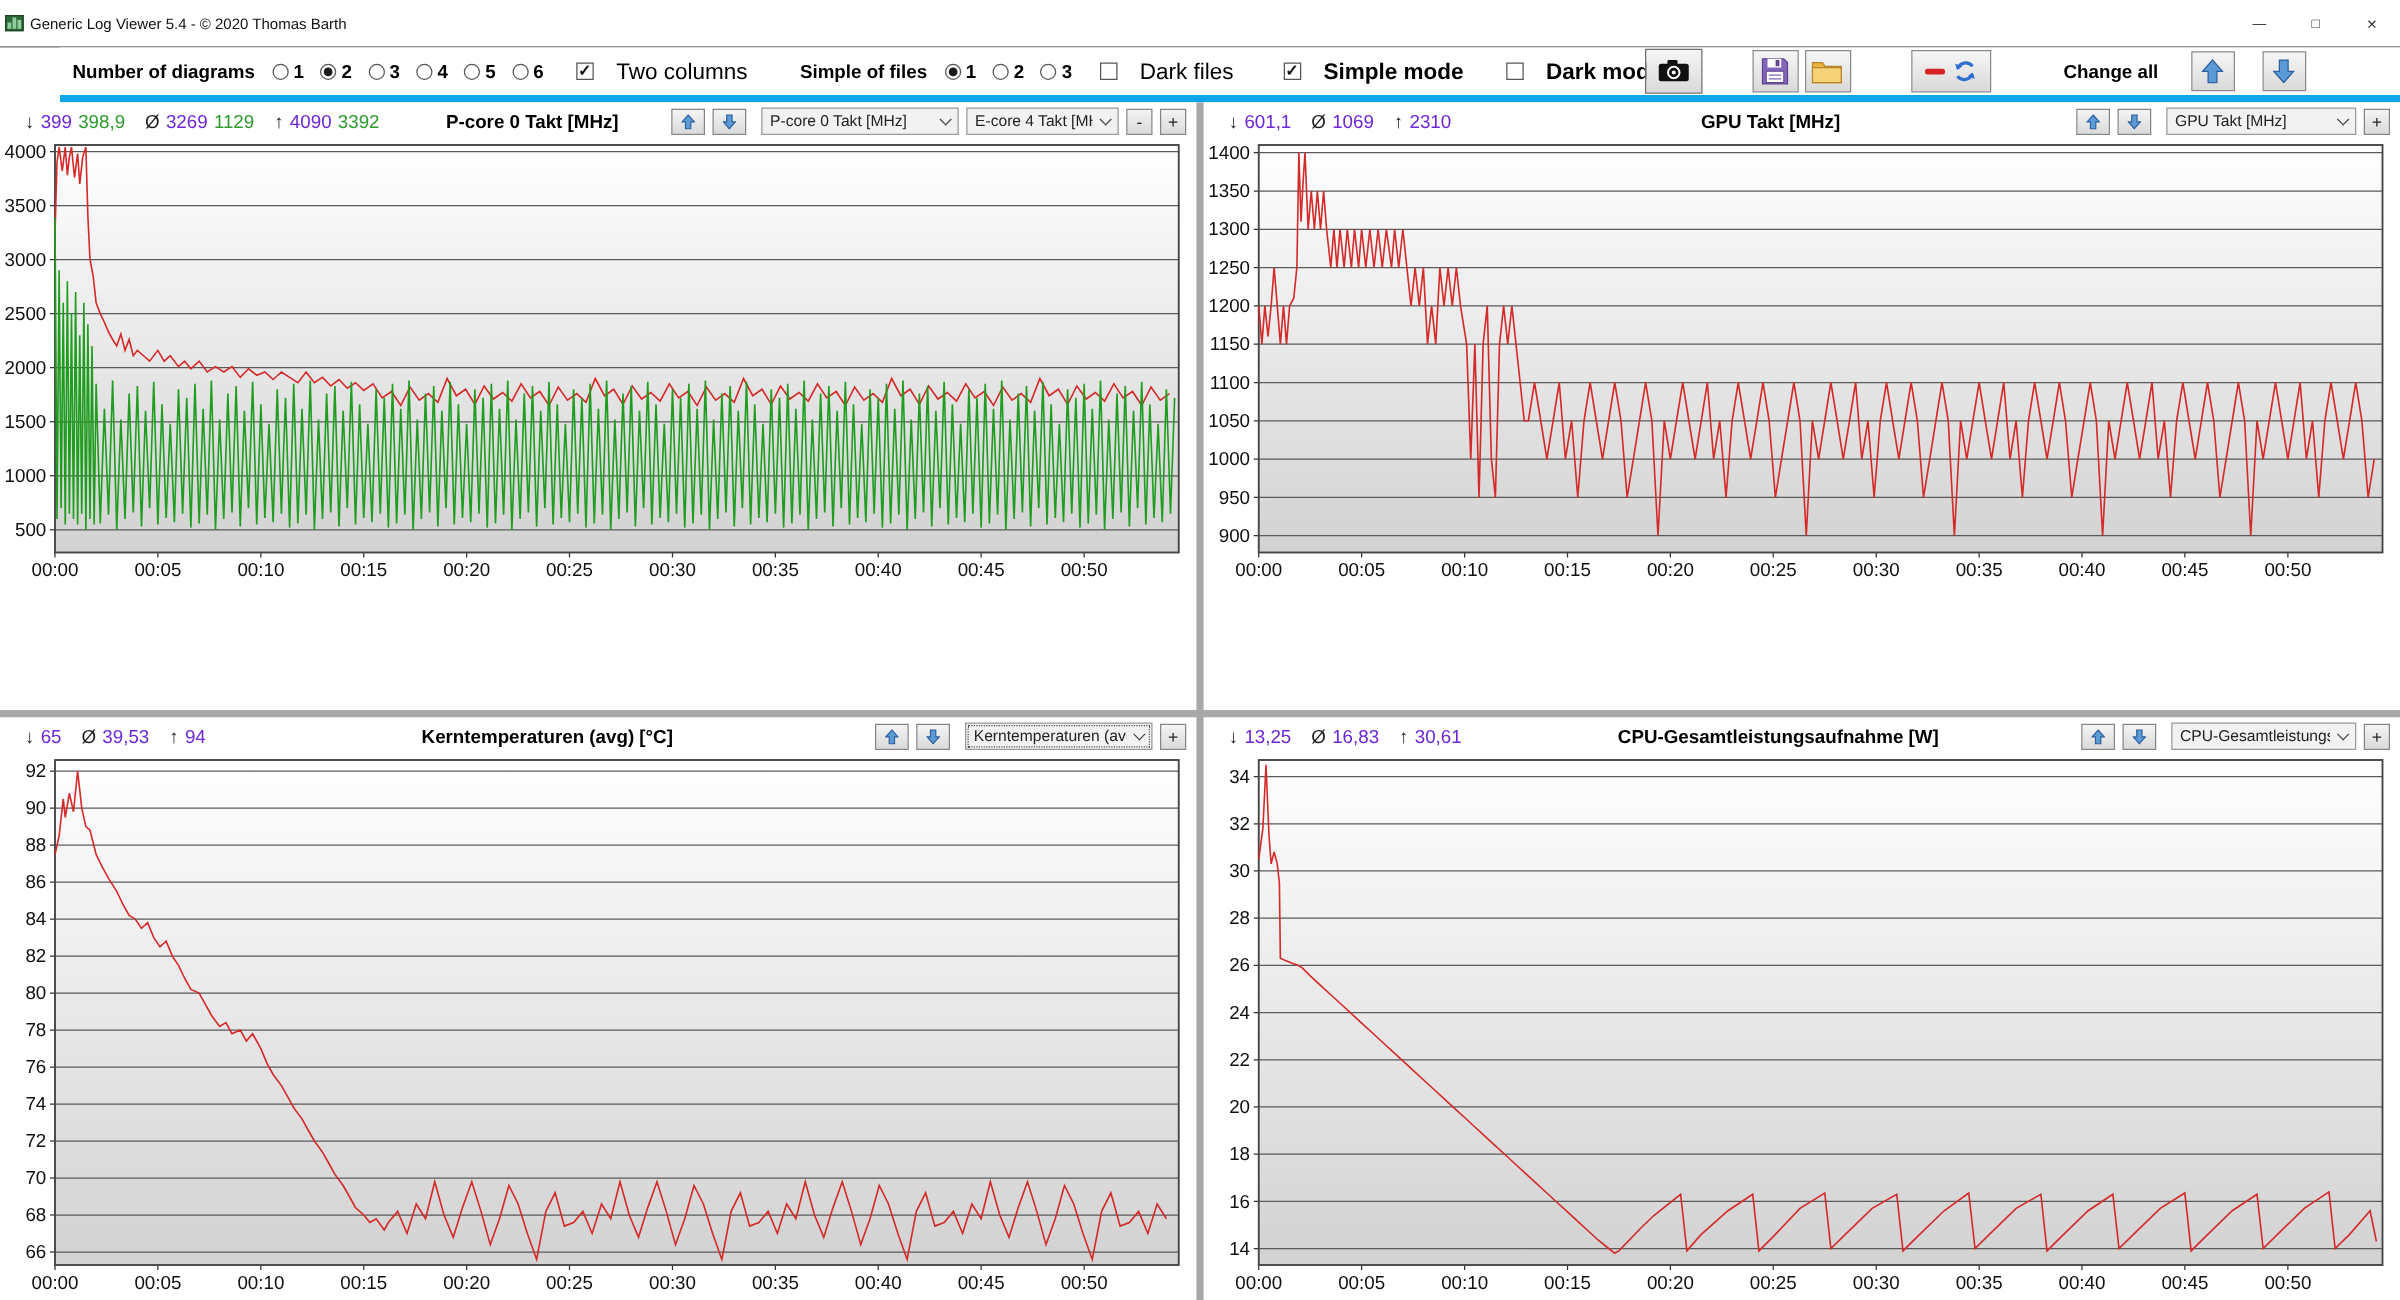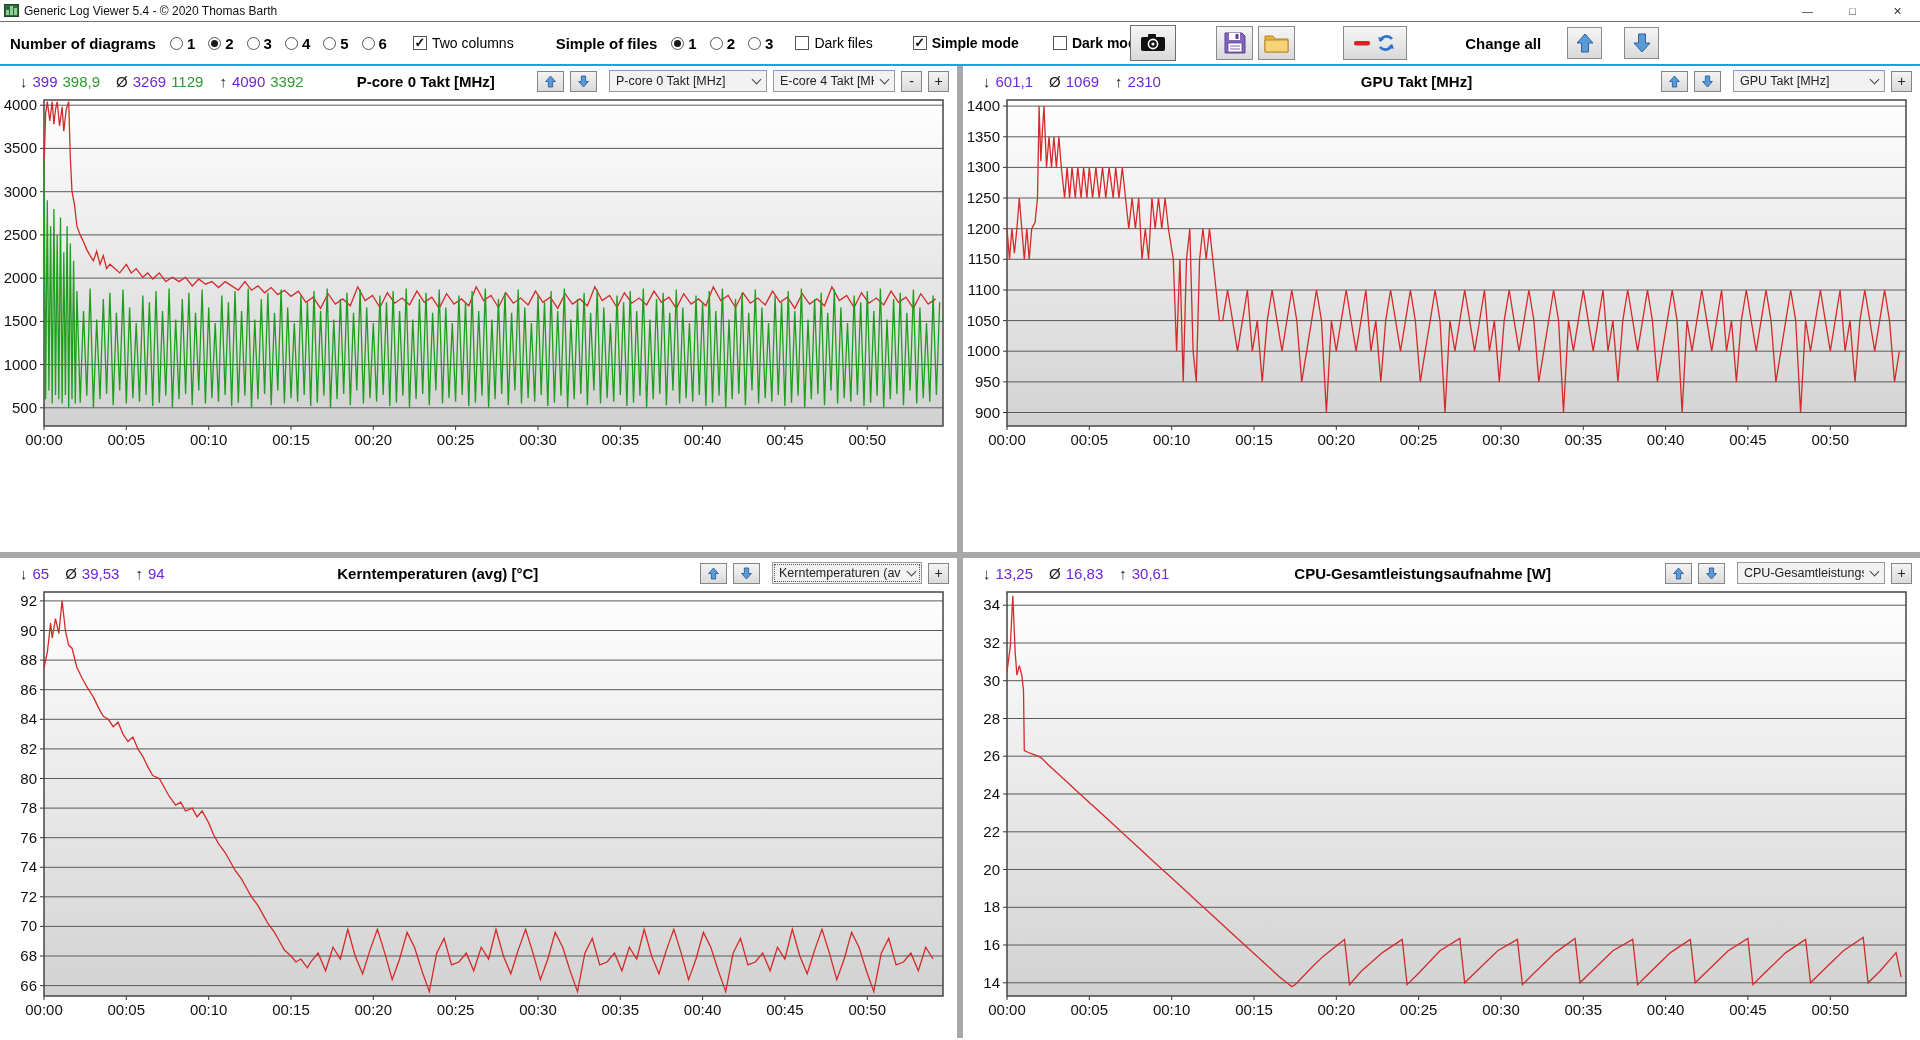--- a/index.html
+++ b/index.html
@@ -1,40 +1,40 @@
 <!DOCTYPE html>
 <html><head>
 <meta charset="utf-8">
 <style>
   * { box-sizing: border-box; margin: 0; padding: 0; }
   html,body { width:1920px; height:1040px; overflow:hidden; background:#fff;
               font-family:"Liberation Sans", sans-serif; }
 
   
-  .titlebar { height:22px; display:flex; align-items:center; background:#fff;
+  .titlebar { height:38px; display:flex; align-items:center; background:#fff;
               border-bottom:1px solid #707070; padding-left:4px; }
   .app-icon { width:15px; height:13px; background:#2f6b3a; border:1px solid #1c4524;
               display:inline-flex; align-items:flex-end; gap:1px; padding:1px; margin-right:5px; }
   .app-icon i { display:block; width:3px; background:#8fce9b; }
   .titlebar-text { font-size:12px; color:#111; }
   .win-controls { margin-left:auto; display:flex; height:100%; }
   .win-btn { width:45px; height:100%; display:flex; align-items:center; justify-content:center;
              font-size:11px; color:#333; }
   .win-btn:last-child { font-size:14px; }
 
   
   .toolbar { height:44px; display:flex; align-items:center; background:#fff;
-             padding:0 10px; border-bottom:2px solid #0ea5e9; }
+             padding:0 10px; border-bottom:6px solid #0ea5e9;margin-left:48px; }
   .tb-label { font-size:15px; font-weight:bold; color:#000; white-space:nowrap; }
   .radio-group { display:flex; align-items:center; gap:13px; margin-left:14px; }
   .radio { display:flex; align-items:center; gap:4px; font-size:15px; font-weight:bold; }
   .rdot { width:13px; height:13px; border:1px solid #555; border-radius:50%; background:#fff;
           display:inline-flex; align-items:center; justify-content:center; }
   .rdot.on::after { content:""; width:7px; height:7px; border-radius:50%; background:#1a1a1a; }
-  .check { display:flex; align-items:center; gap:5px; font-size:14px; }
+  .check { display:flex; align-items:center; gap:18px; font-size:18px; }
   .cbox { width:14px; height:14px; border:1px solid #555; background:#fff; display:inline-flex;
           align-items:center; justify-content:center; font-size:13px; color:#111; }
   .cbox.on::after { content:"✓"; font-weight:bold; margin-top:-2px; }
   .bold-label { font-weight:bold; }
   .tbtn { border:1px solid #8a8a8a; background:linear-gradient(#f6f6f6,#d9d9d9);
           display:inline-flex; align-items:center; justify-content:center; }
   .cam-btn { width:46px; height:36px; margin-left:-14px; position:relative; z-index:2;
              border:1px solid #6e6e6e; }
   .icon-btn { width:37px; height:34px; }
   .refresh-btn { width:64px; height:34px; gap:4px; }

